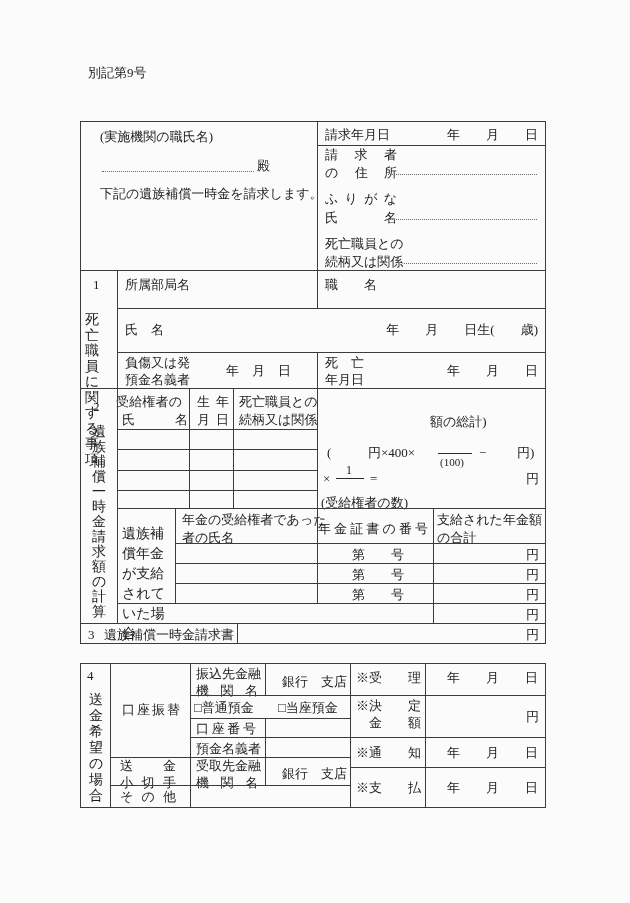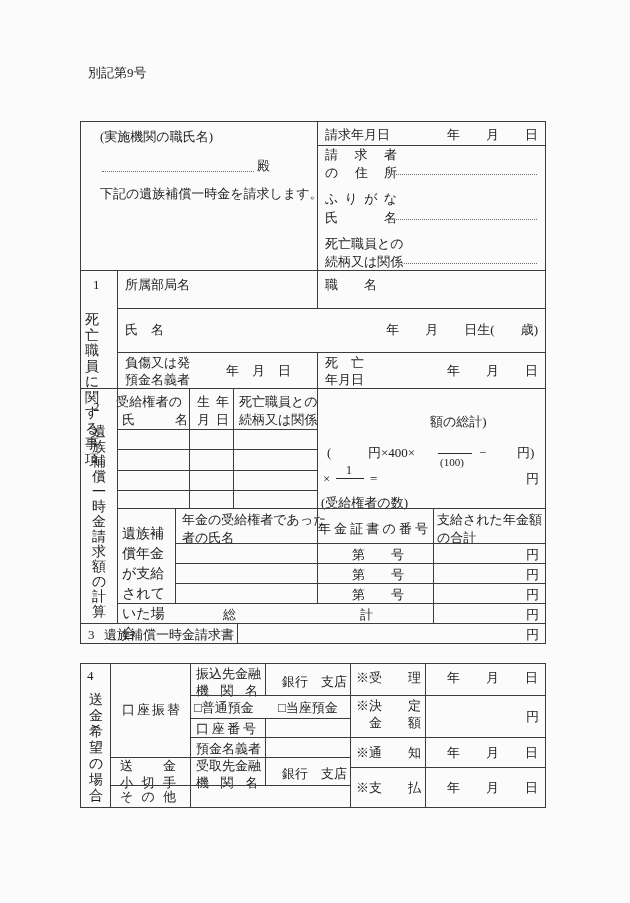--- a/index.html
+++ b/index.html
@@ -83,21 +83,20 @@
   <div class="t just" style="left:318px;top:520px;width:110px;">年金証書の番号</div>
   <div class="t" style="left:437px;top:511px;">支給された年金額</div>
   <div class="t" style="left:437px;top:529px;">の合計</div>
 
   <div class="t" style="left:352px;top:546px;">第　　号</div>
   <div class="t" style="left:352px;top:566px;">第　　号</div>
   <div class="t" style="left:352px;top:586px;">第　　号</div>
   <div class="t" style="left:526px;top:546px;">円</div>
   <div class="t" style="left:526px;top:566px;">円</div>
   <div class="t" style="left:526px;top:586px;">円</div>
-  <div class="t just" style="left:223px;top:606px;width:150px;">総計</div>
   <div class="t" style="left:526px;top:606px;">円</div>
 
   <div class="t" style="left:88px;top:626px;">3</div>
   <div class="t" style="left:104px;top:626px;">遺族補償一時金請求書</div>
   <div class="t" style="left:526px;top:626px;">円</div>
 
   <div class="t" style="left:87px;top:667px;">4</div>
   <div class="t vlabel ctr" style="left:89px;top:692px;width:14px;line-height:16px;text-align:center;">送金希望の場合</div>
   <div class="t just" style="left:122px;top:701px;width:58px;">口座振替</div>
   <div class="t" style="left:196px;top:665px;">振込先金融</div>

